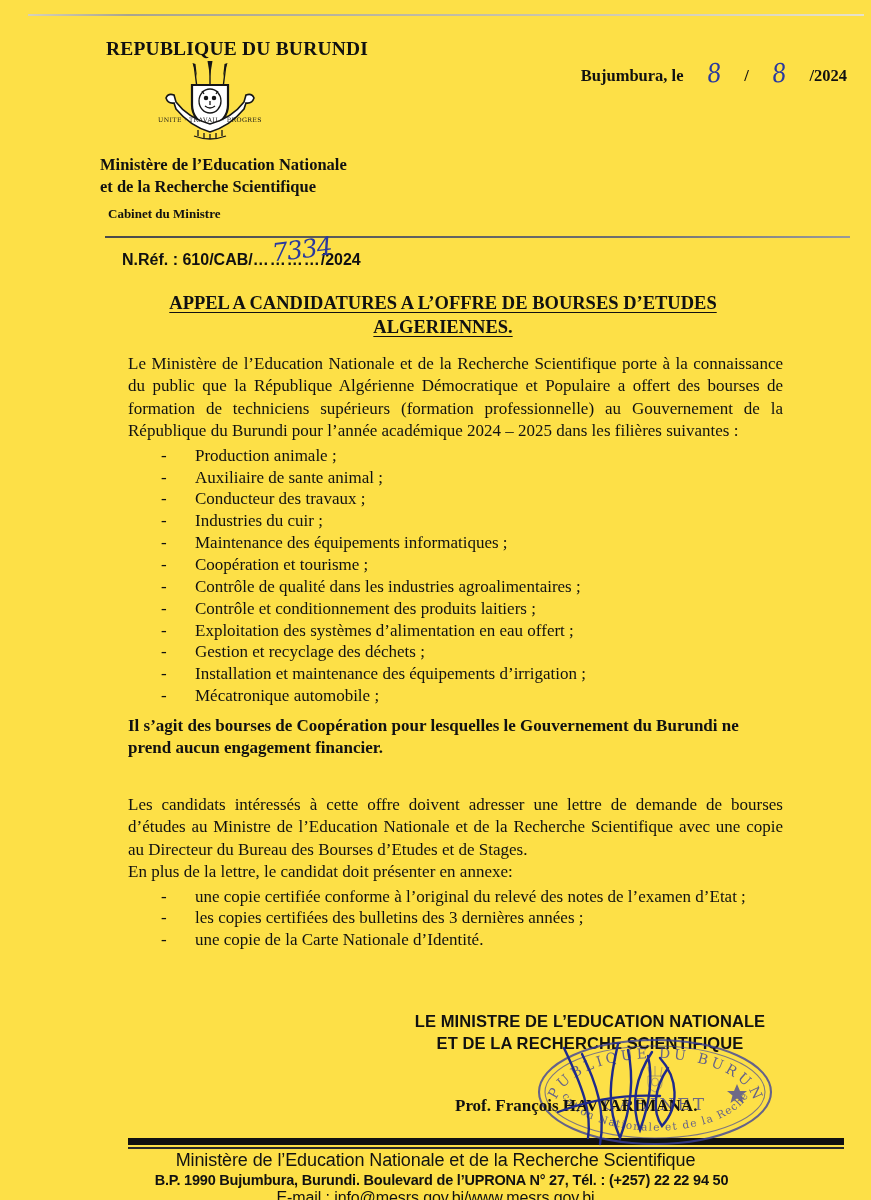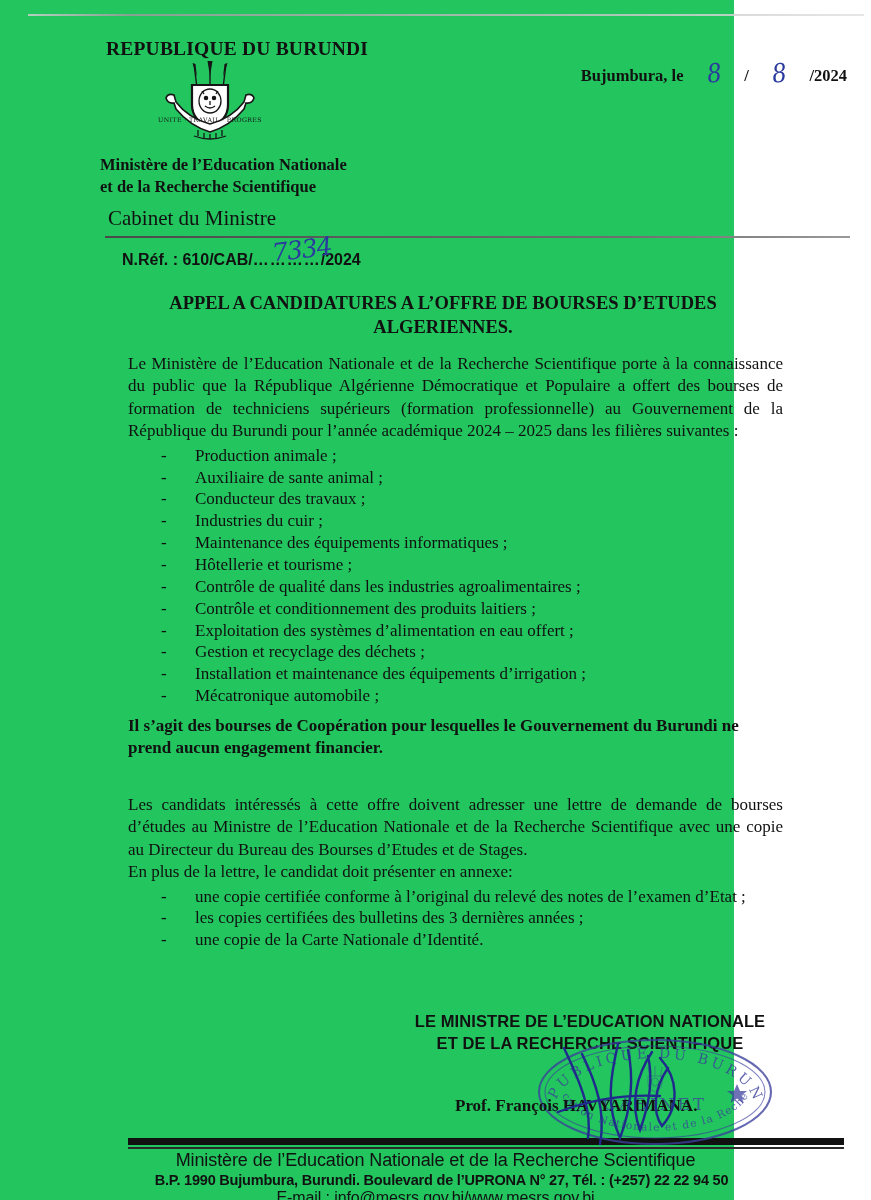--- a/index.html
+++ b/index.html
@@ -9,22 +9,22 @@
   }
   body {
     width: 871px; height: 1200px;
     position: relative;
     font-family: "Liberation Serif", "DejaVu Serif", serif;
     color: #111;
     overflow: hidden;
   }
   .page {
     position: relative;
-    width: 734px; height: 1200px;
-    background: #22c55e;
+    width: 871px; height: 1200px;
+    background: #fde047;
   }
 
   
   .top-scan-line {
     position: absolute;
     left: 28px; top: 14px;
     width: 836px; height: 2px;
     background: linear-gradient(to right, #cfcfcf, #9a9a9a 12%, #bdbdbd 60%, #e2e2e2);
     opacity: .85;
   }
@@ -69,22 +69,22 @@
   .ministere {
     position: absolute;
     left: 100px; top: 154px;
     font-weight: bold;
     font-size: 16.5px;
     line-height: 1.32;
   }
   .cabinet {
     position: absolute;
     left: 108px; top: 206px;
-    font-weight: normal;
-    font-size: 21px;
+    font-weight: bold;
+    font-size: 13px;
   }
   .rule {
     position: absolute;
     left: 105px; top: 236px;
     width: 745px; height: 2px;
     background: linear-gradient(to right, #4a4a4a, #6f6f6f 70%, #9a9a9a);
   }
   .nref {
     position: absolute;
     left: 122px; top: 251px;
@@ -108,21 +108,21 @@
   
   .title {
     position: absolute;
     left: 113px; top: 291px;
     width: 660px;
     text-align: center;
     font-weight: bold;
     font-size: 18.5px;
     line-height: 1.32;
   }
-  .title span { text-underline-offset: 3px; margin-top: 44px; }
+  .title span { text-decoration: underline; text-underline-offset: 3px; margin-top: 44px; }
 
   .body-block {
     position: absolute;
     left: 128px; top: 353px;
     width: 655px;
   }
   p.just {
     margin: 0 0 0 0;
     text-align: justify;
     font-size: 17px;
@@ -290,21 +290,21 @@
   <div class="body-block">
 
     <p class="just lead">Le Ministère de l’Education Nationale et de la Recherche Scientifique porte à la connaissance du public que la République Algérienne Démocratique et Populaire a offert des bourses de formation de techniciens supérieurs (formation professionnelle) au Gouvernement de la République du Burundi pour l’année académique 2024 – 2025 dans les filières suivantes :</p>
 
     <ul class="ul">
       <li><span class="dash">-</span><span>Production animale ;</span></li>
       <li><span class="dash">-</span><span>Auxiliaire de sante animal ;</span></li>
       <li><span class="dash">-</span><span>Conducteur des travaux ;</span></li>
       <li><span class="dash">-</span><span>Industries du cuir ;</span></li>
       <li><span class="dash">-</span><span>Maintenance des équipements informatiques ;</span></li>
-      <li><span class="dash">-</span><span>Hôtellerie et tourisme ;</span></li>
+      <li><span class="dash">-</span><span>Coopération et tourisme ;</span></li>
       <li><span class="dash">-</span><span>Contrôle de qualité dans les industries agroalimentaires ;</span></li>
       <li><span class="dash">-</span><span>Contrôle et conditionnement des produits laitiers ;</span></li>
       <li><span class="dash">-</span><span>Exploitation des systèmes d’alimentation en eau offert ;</span></li>
       <li><span class="dash">-</span><span>Gestion et recyclage des déchets ;</span></li>
       <li><span class="dash">-</span><span>Installation et maintenance des équipements d’irrigation ;</span></li>
       <li><span class="dash">-</span><span>Mécatronique automobile ;</span></li>
     </ul>
 
     <p class="bold-note">Il s’agit des bourses de Coopération pour lesquelles le Gouvernement du Burundi ne prend aucun engagement financier.</p>
 

